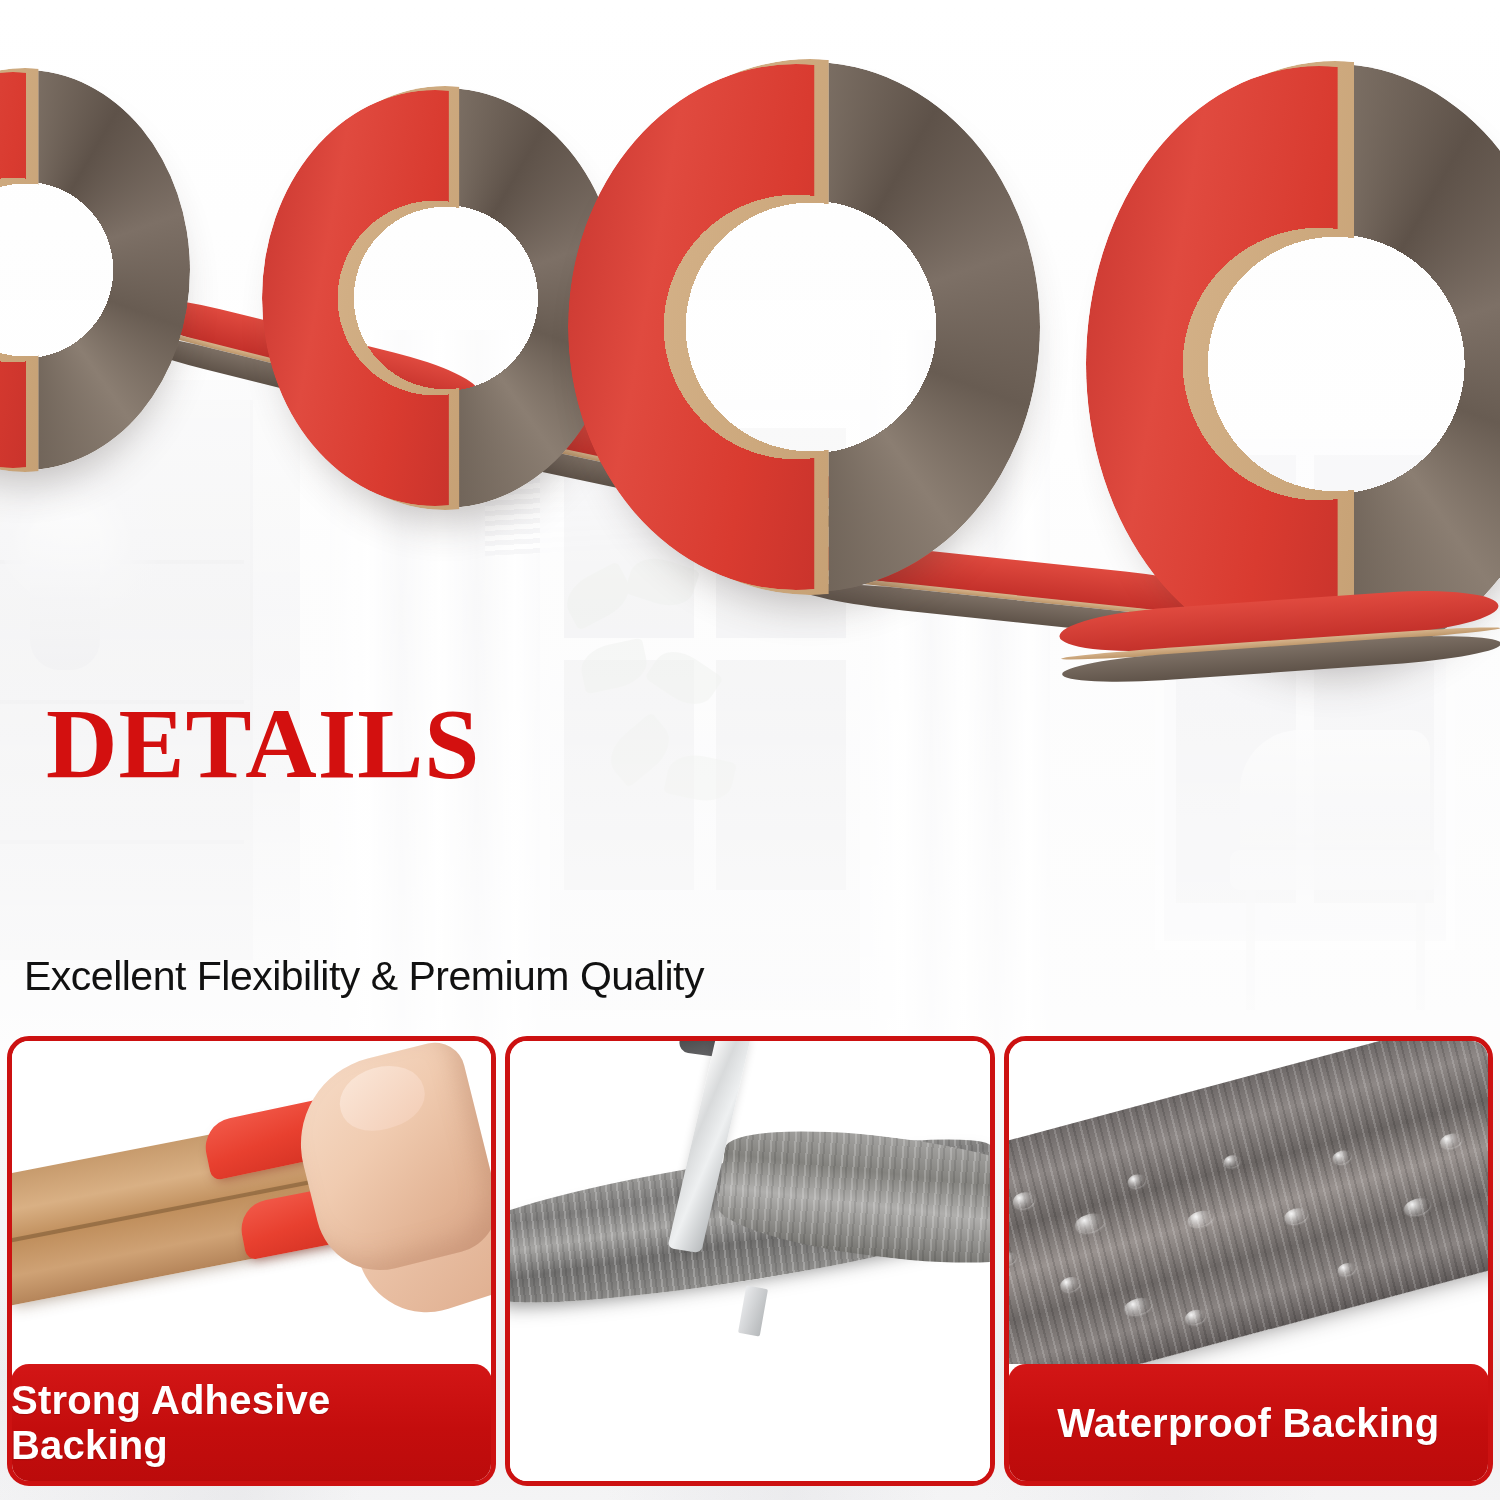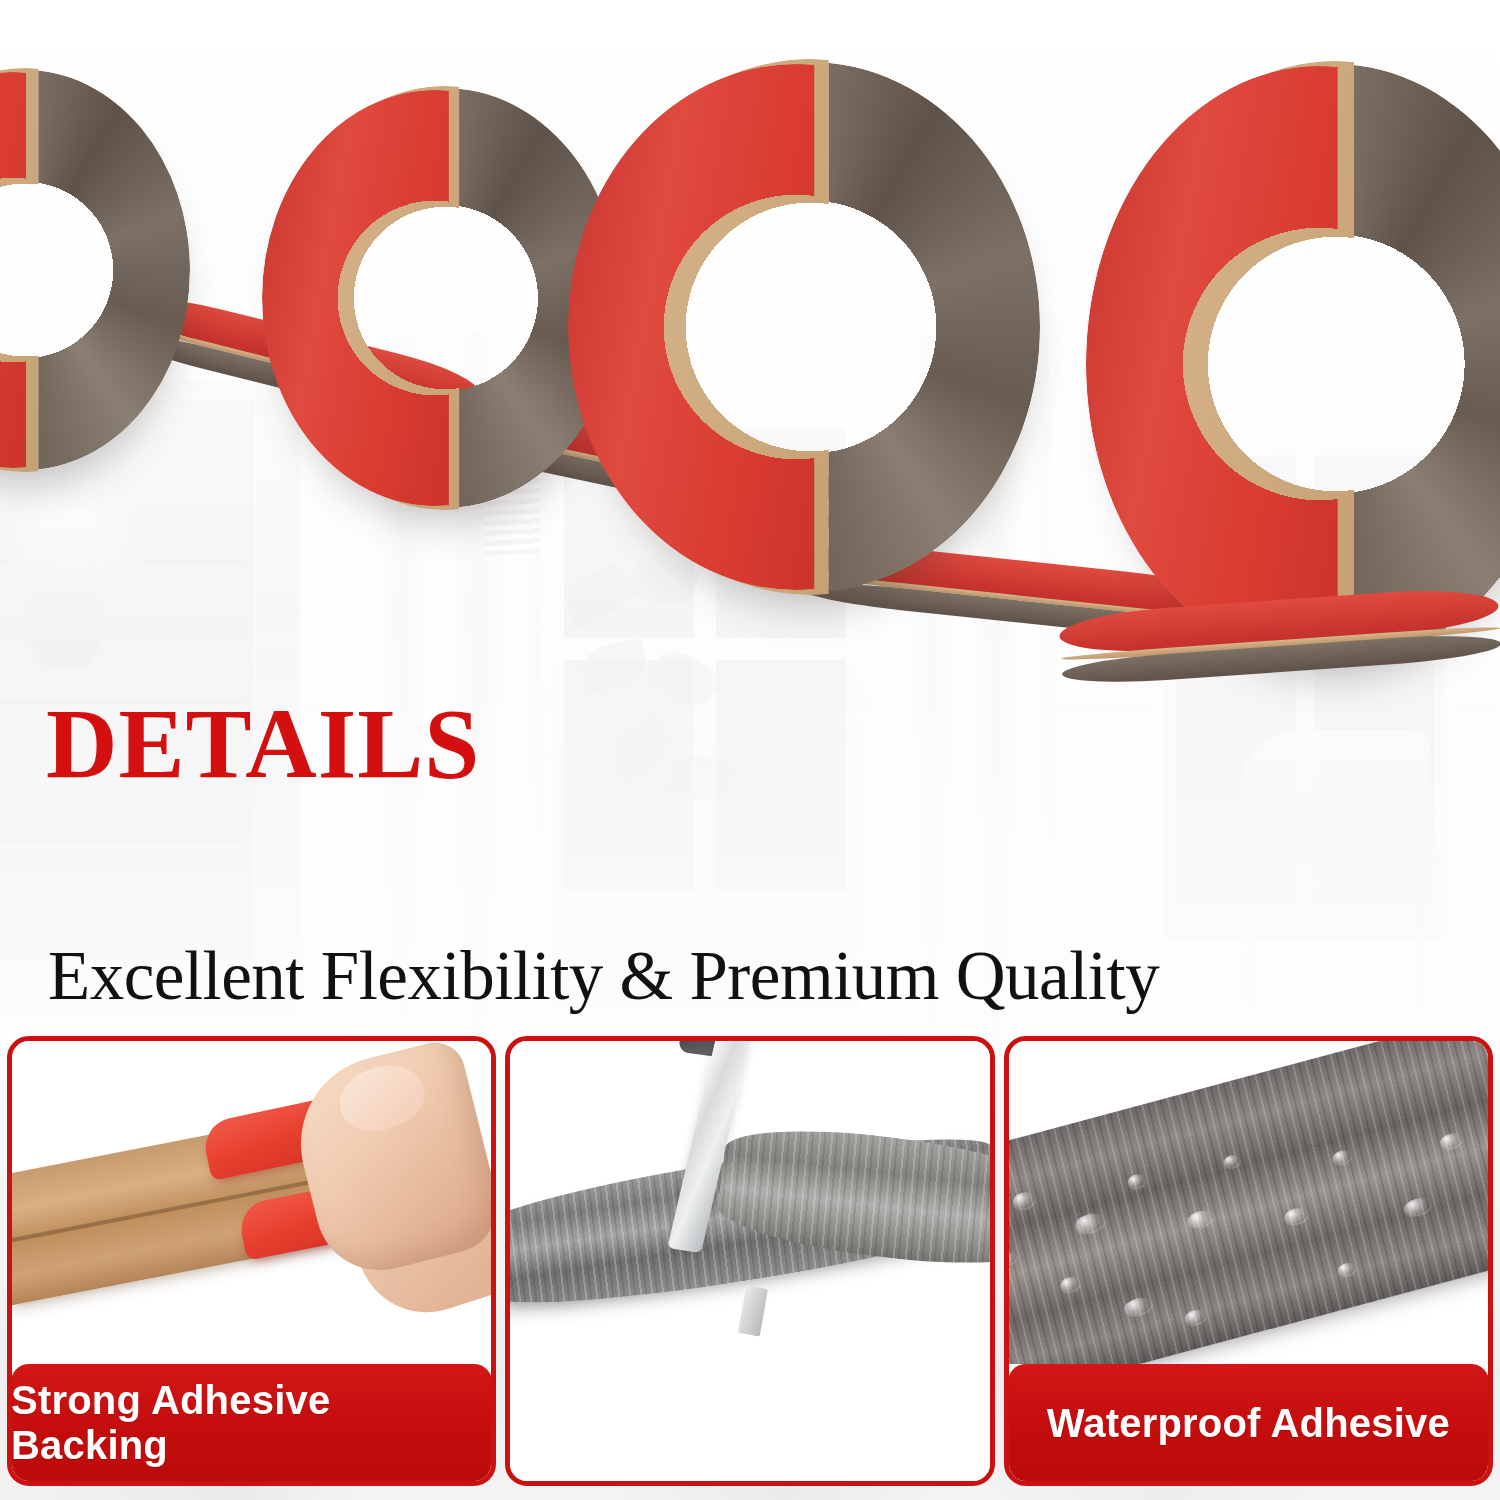--- a/index.html
+++ b/index.html
@@ -207,28 +207,27 @@
     font-weight: 700;
     font-size: 99px;
     line-height: 104px;
     letter-spacing: 1px;
     text-transform: uppercase;
     font-stretch: condensed;
   }
   .title .l2 { display: block; font-family: Liberation Serif, serif; }
   .subtitle {
     position: absolute;
-    left: 48px;
+    left: 24px;
     top: 942px;
-    font-size: 69px;
+    font-size: 41px;
     line-height: 68px;
     color: #111111;
     font-weight: 400;
     letter-spacing: -0.5px;
-    font-family: Liberation Serif, serif;
   }
 
   
   .panels {
     position: absolute;
     left: 0;
     top: 1036px;
     width: 1500px;
     height: 450px;
     display: flex;
@@ -527,17 +526,17 @@
           <div class="drop" style="left:330px;top:140px;width:24px;height:15px;"></div>
           <div class="drop" style="left:392px;top:96px;width:19px;height:13px;"></div>
           <div class="drop" style="left:448px;top:162px;width:27px;height:16px;"></div>
           <div class="drop" style="left:208px;top:212px;width:21px;height:14px;"></div>
           <div class="drop" style="left:368px;top:206px;width:18px;height:12px;"></div>
           <div class="drop" style="left:500px;top:108px;width:22px;height:14px;"></div>
 
           <div class="drop" style="left:44px;top:108px;width:17px;height:12px;"></div>
         </div>
       </div>
-      <div class="panel-caption">Waterproof Adhesive</div>
+      <div class="panel-caption">Waterproof Backing</div>
     </div>
   </div>
 
 </div>
 
 </body></html>

